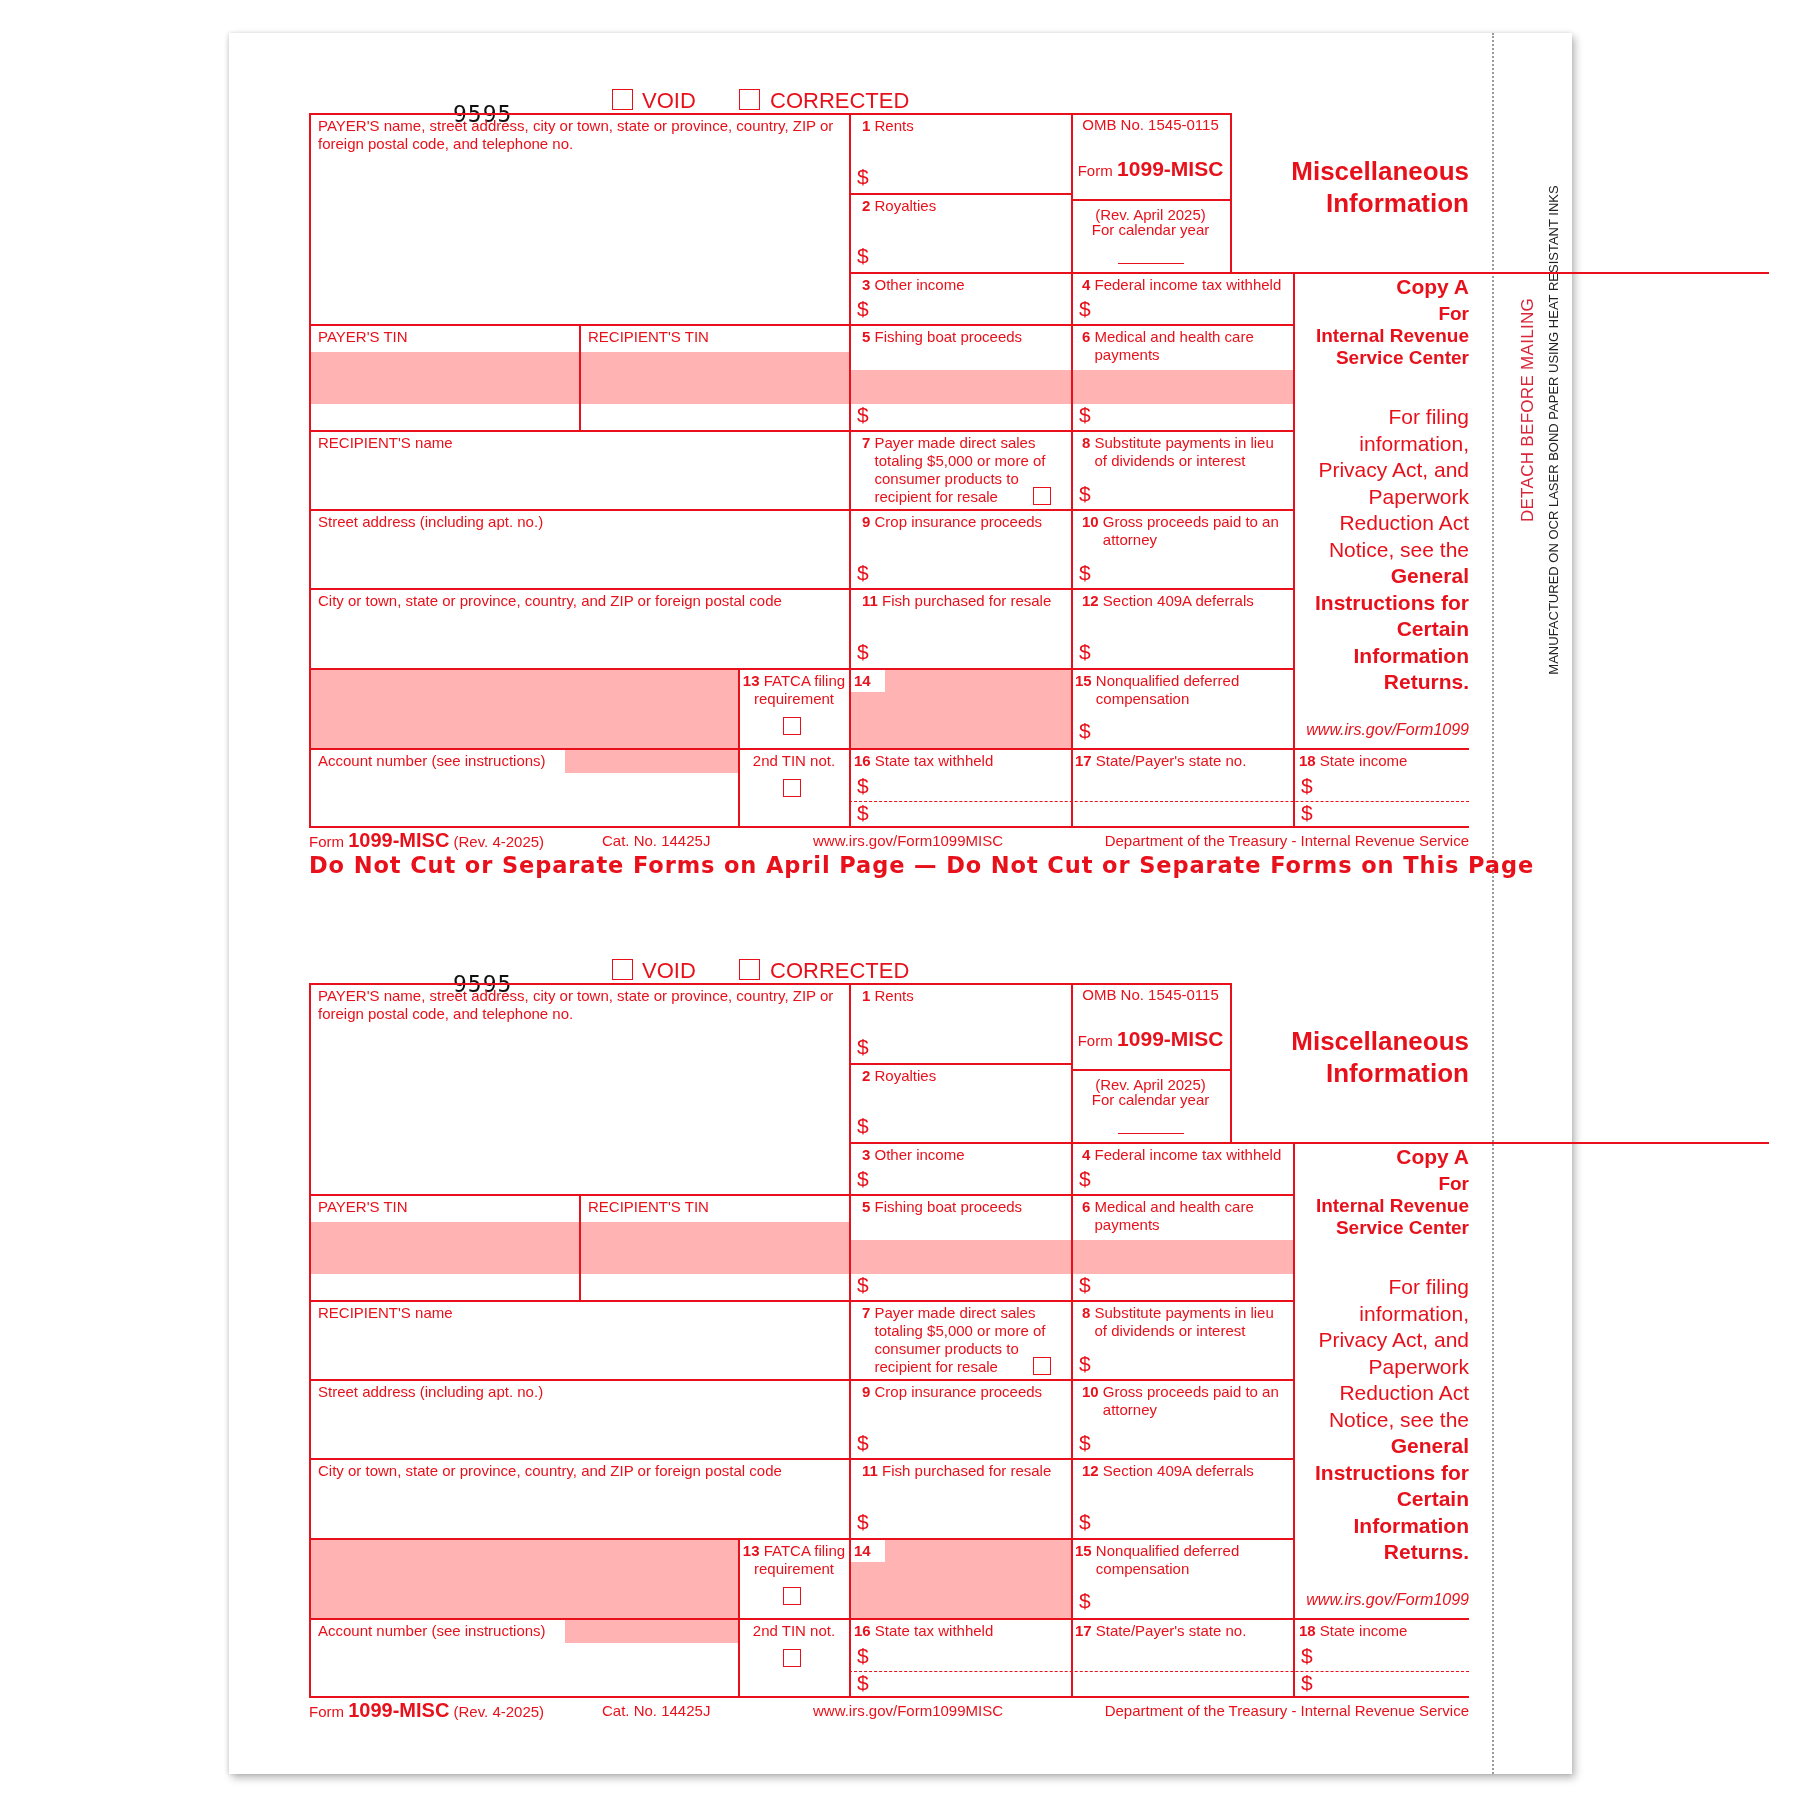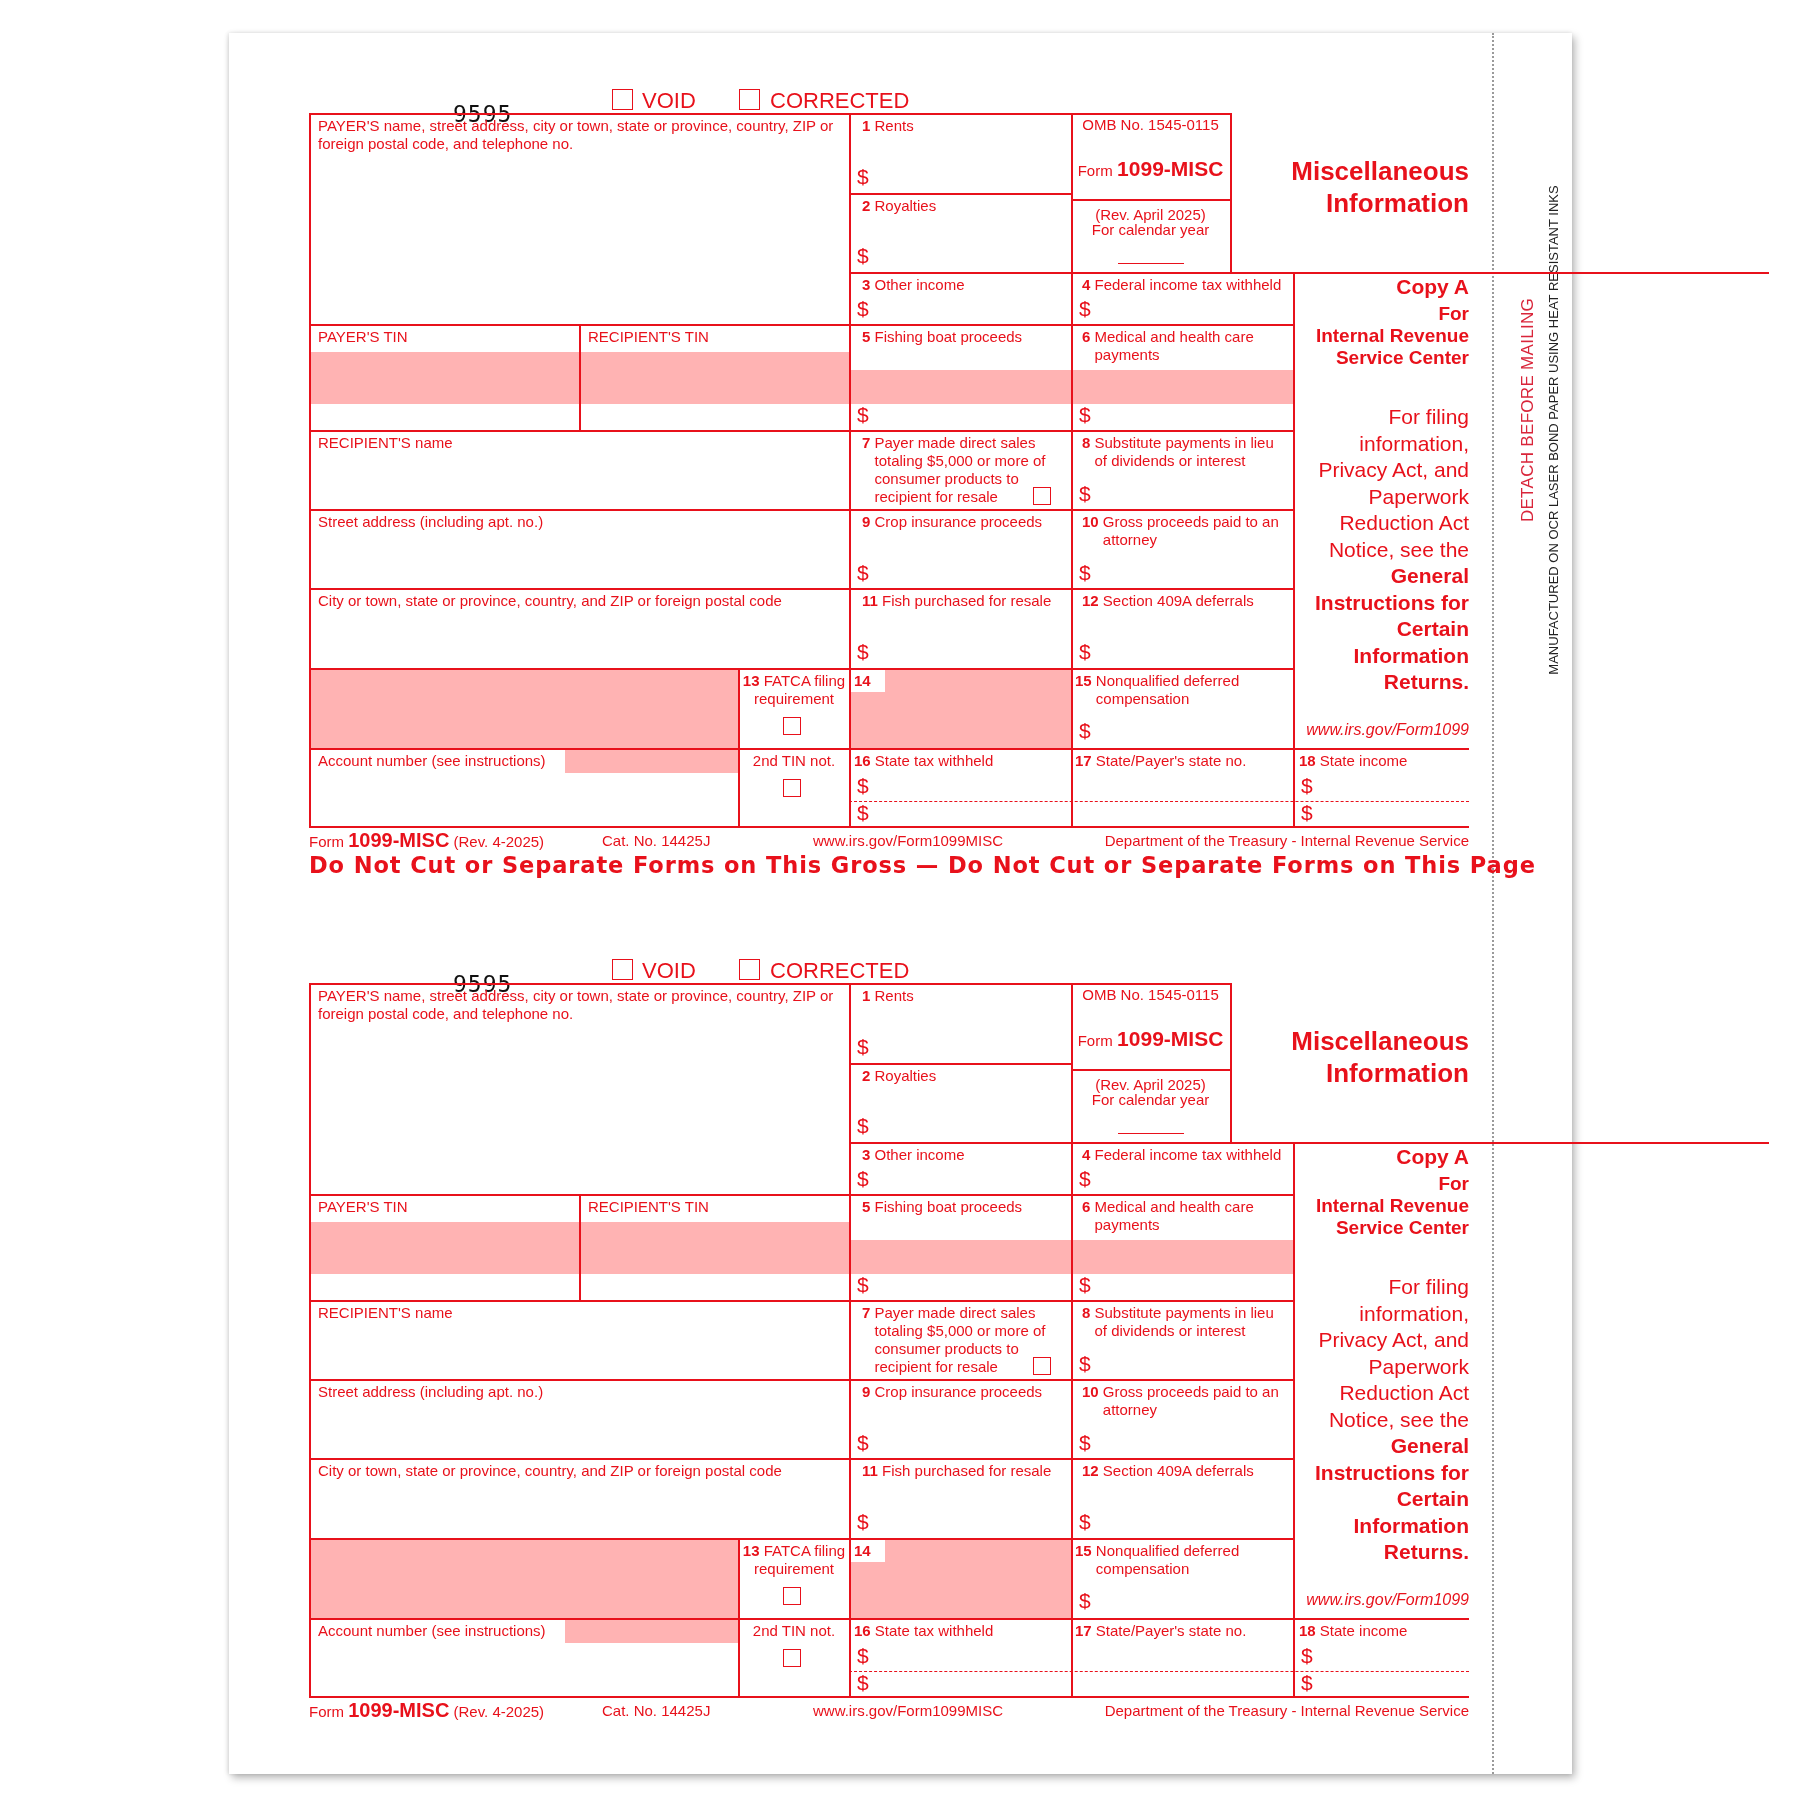--- a/index.html
+++ b/index.html
@@ -133,21 +133,21 @@
   <div class="dol" style="left:992px;top:688px;">$</div>
 
   <div class="foot" style="left:0;top:713px;line-height:28px;">
     <span>Form</span> <b style="font-size:20px;">1099-MISC</b> <span>(Rev. 4-2025)</span>
   </div>
   <div class="foot" style="left:293px;top:719px;">Cat. No. 14425J</div>
   <div class="foot" style="left:504px;top:719px;">www.irs.gov/Form1099MISC</div>
   <div class="foot" style="right:0;top:719px;">Department of the Treasury - Internal Revenue Service</div>
 </div>
 
-<div class="abs" style="left:309px;top:852px;width:1160px;font-family:'DejaVu Sans',sans-serif;font-weight:bold;font-size:22.5px;color:#e8111b;white-space:nowrap;letter-spacing:0.9px;">Do Not Cut or Separate Forms on This Gross — Do Not Cut or Separate Forms on This Page</div>
+<div class="abs" style="left:309px;top:852px;width:1160px;font-family:'DejaVu Sans',sans-serif;font-weight:bold;font-size:22.5px;color:#e8111b;white-space:nowrap;letter-spacing:0.9px;">Do Not Cut or Separate Forms on April Page — Do Not Cut or Separate Forms on This Page</div>
 
 <div class="form" id="formB" style="top: 983px; height: 730px;">
   <div class="hdr-num">9595</div>
   <div class="chk" style="left:303px;top:-24px;width:21px;height:21px;"></div>
   <div class="hdr-lbl" style="left:333px;top:-25px;">VOID</div>
   <div class="chk" style="left:430px;top:-24px;width:21px;height:21px;"></div>
   <div class="hdr-lbl" style="left:461px;top:-25px;">CORRECTED</div>
 
   <div class="pink" style="left:0;top:239px;width:540px;height:52px;"></div>
   <div class="pink" style="left:540px;top:257px;width:445px;height:34px;"></div>

